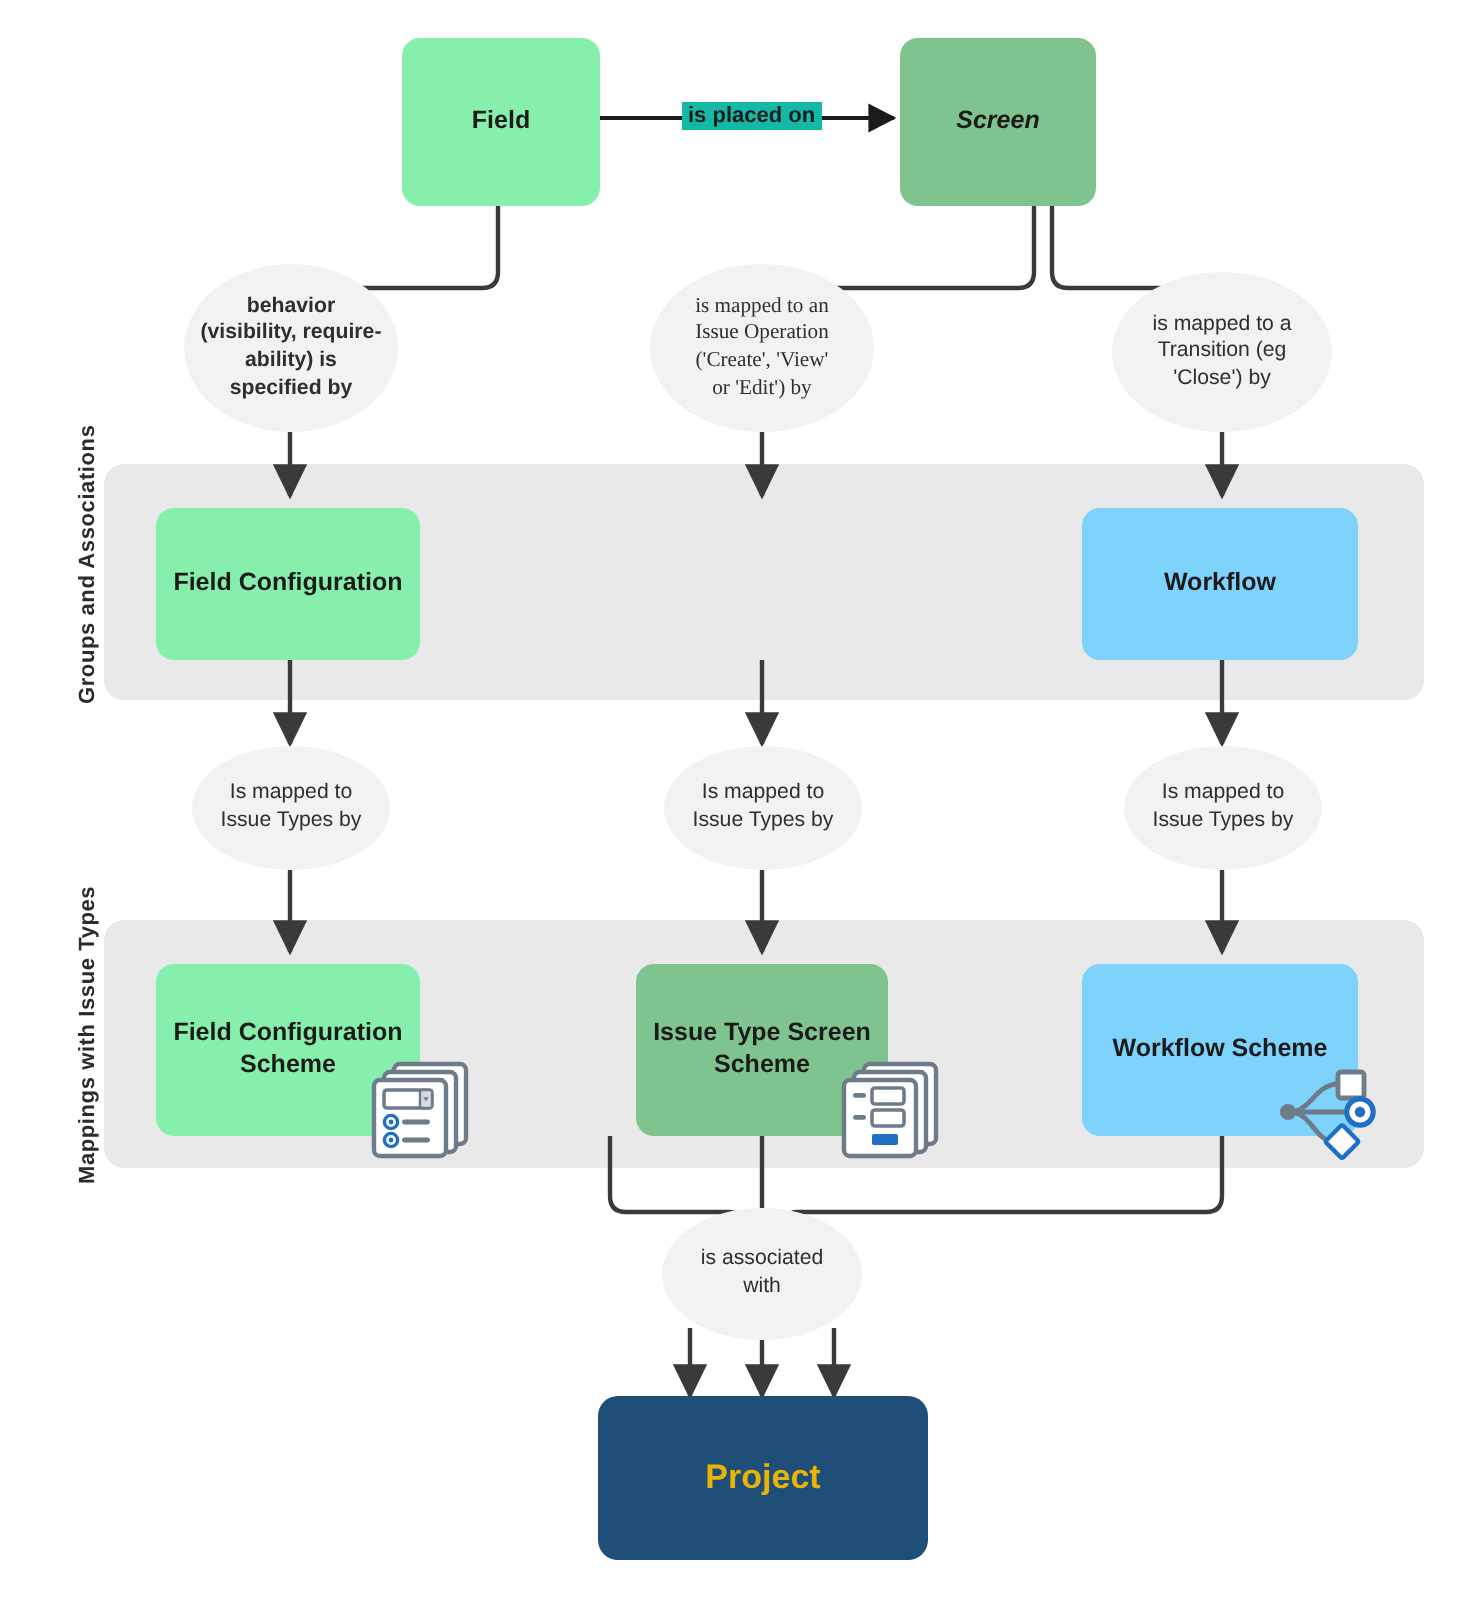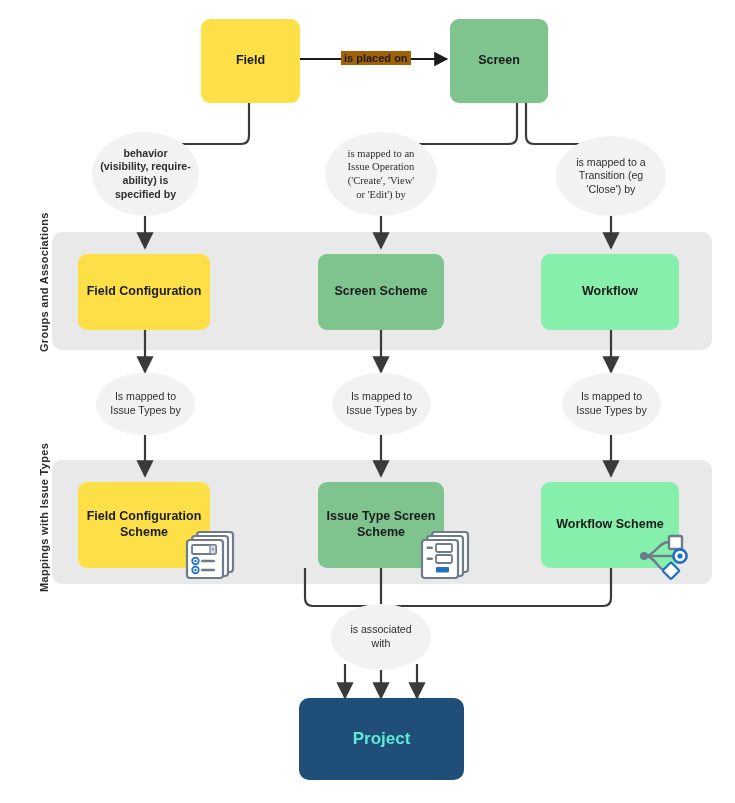--- a/index.html
+++ b/index.html
@@ -29,44 +29,44 @@
     display:flex;
     align-items:center;
     justify-content:center;
     text-align:center;
     font-weight:bold;
     font-size:12.5px;
     color:#1b1b1b;
     line-height:1.25;
     padding:4px 8px;
   }
-  .box.yellow{background:#fde047;}
+  .box.yellow{background:#86efac;}
   .box.green{background:#7FC48E;}
-  .box.bluegray{background:#86efac;}
-  .box.navy{background:#1F4E79;color:#5eead4;font-size:17px;border-radius:10px;}
+  .box.bluegray{background:#7dd3fc;}
+  .box.navy{background:#1F4E79;color:#eab308;font-size:17px;border-radius:10px;}
 
   .ellipse{
     position:absolute;
     border-radius:50%;
     background:#F2F2F2;
     display:flex;
     align-items:center;
     justify-content:center;
     text-align:center;
     font-size:10.6px;
     color:#2e2e2e;
     line-height:1.28;
     box-sizing:border-box;
     padding:2px 4px;
   }
   .ellipse span{display:block;}
 
   .edge-label{
     position:absolute;
-    background:#a16207;
+    background:#14b8a6;
     font-size:11px;
     font-weight:bold;
     color:#1b1b1b;
     padding:1px 3px;
     white-space:nowrap;
     z-index:4;
   }
 
   .icon{position:absolute;z-index:5;}
 </style>
@@ -130,21 +130,21 @@
 
   <div class="band-label" style="left:38px; top:352px;">Groups and Associations</div>
   <div class="band-label" style="left:38px; top:592px;">Mappings with Issue Types</div>
 
   <div class="nodes">
 
     <div class="box yellow" style="left:201px; top:19px; width:99px; height:84px;">
       <span>Field</span>
     </div>
 
-    <div class="box green" style="left:450px; top:19px; width:98px; height:84px;">
+    <div class="box green" style="left:450px; top:19px; width:98px; height:84px;font-style:italic;">
       <span>Screen</span>
     </div>
 
     <div class="edge-label" style="left:341px; top:51px;">is placed on</div>
 
     <div class="ellipse" style="left:92px; top:132px; width:107px; height:84px;font-weight:bold;">
       <div>
         <span>behavior</span>
         <span>(visibility, require-</span>
         <span>ability) is</span>
@@ -166,23 +166,20 @@
         <span>is mapped to a</span>
         <span>Transition (eg</span>
         <span>'Close') by</span>
       </div>
     </div>
 
     <div class="box yellow" style="left:78px; top:254px; width:132px; height:76px;">
       <span>Field Configuration</span>
     </div>
 
-    <div class="box green" style="left:318px; top:254px; width:126px; height:76px;">
-      <span>Screen Scheme</span>
-    </div>
 
     <div class="box bluegray" style="left:541px; top:254px; width:138px; height:76px;">
       <span>Workflow</span>
     </div>
 
     <div class="ellipse" style="left:96px; top:373px; width:99px; height:62px;">
       <div>
         <span>Is mapped to</span>
         <span>Issue Types by</span>
       </div>

